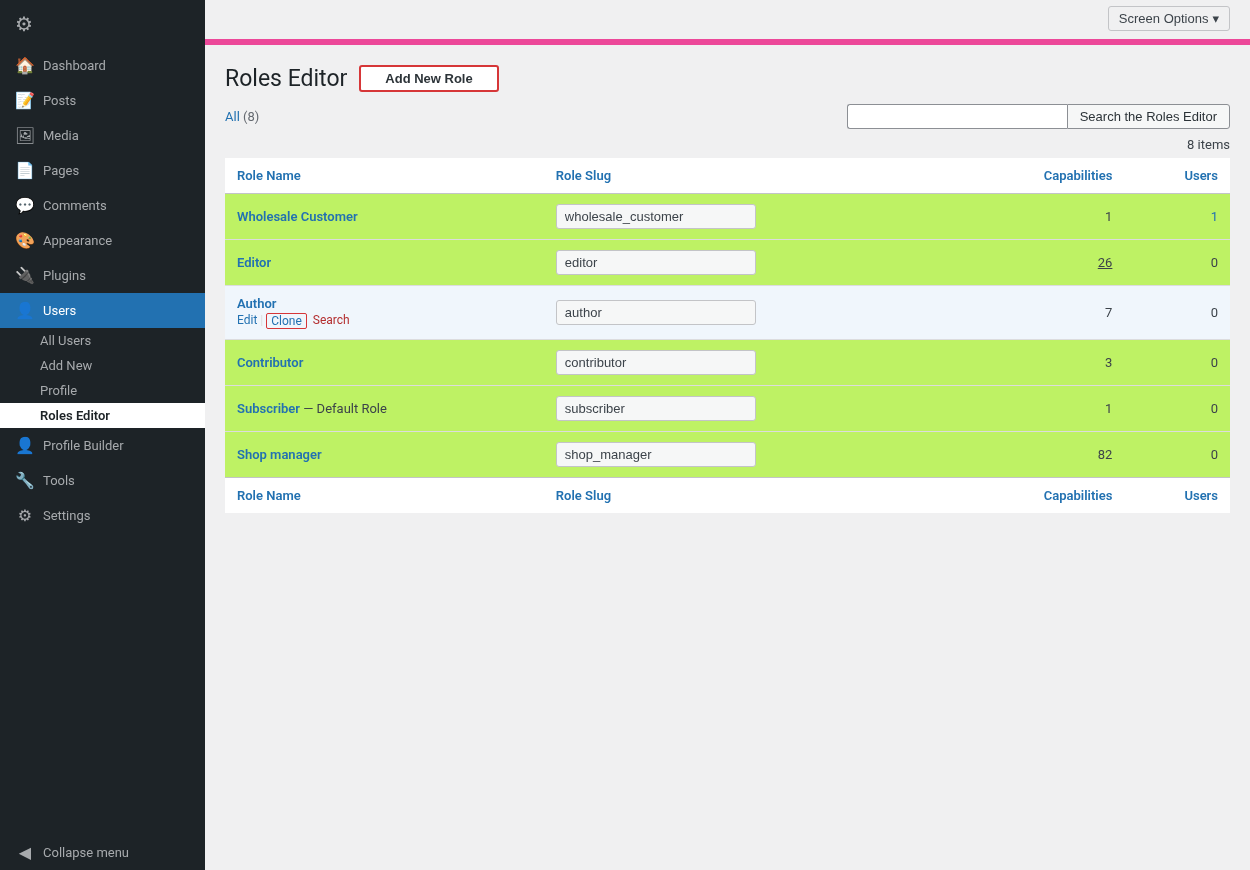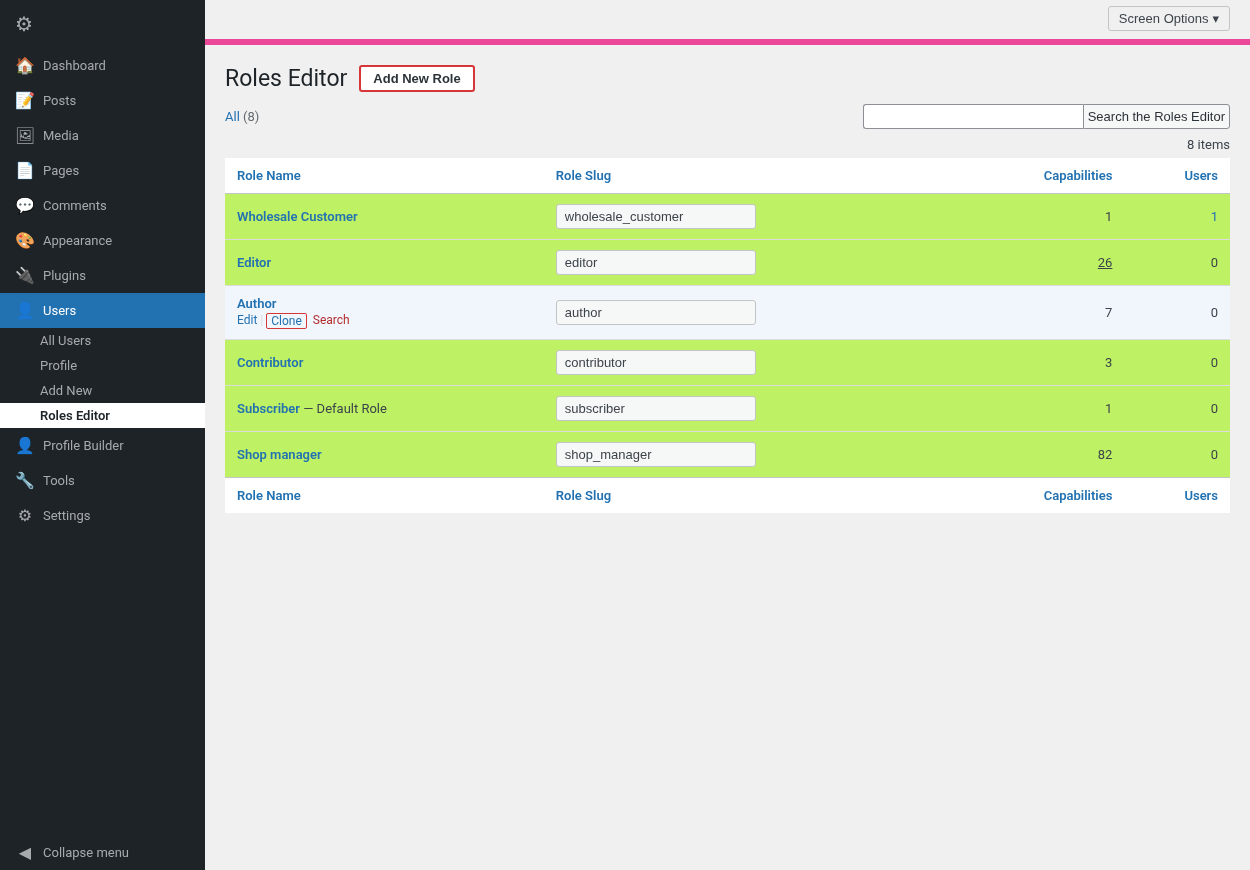--- a/index.html
+++ b/index.html
@@ -56,33 +56,33 @@
     #content-area {
       flex: 1; overflow-y: auto; padding: 20px 20px 20px 20px;
     }
 
     .page-header {
       display: flex; align-items: center; gap: 12px; margin-bottom: 12px;
     }
     .page-title { font-size: 23px; font-weight: 400; color: #1d2327; }
     .add-new-role-btn {
       border: 2px solid #d63638; border-radius: 3px; background: #fff;
-      padding: 4px 12px; cursor: pointer; font-size: 13px; color: #2c3338; font-weight: 600;
+      padding: 4px 24px; cursor: pointer; font-size: 13px; color: #2c3338; font-weight: 600;
     }
 
     .filter-bar {
       display: flex; align-items: center; justify-content: space-between; margin-bottom: 8px;
     }
     .search-area { display: flex; gap: 0; }
     .search-input {
       border: 1px solid #8c8f94; border-right: none; padding: 4px 8px; font-size: 13px; width: 220px; outline: none; background: #fff; border-radius: 3px 0 0 3px;
     }
     .search-btn {
       background: #f6f7f7; border: 1px solid #8c8f94; border-radius: 0 3px 3px 0;
-      padding: 4px 4px; cursor: pointer; font-size: 13px; color: #2c3338; white-space: nowrap;
+      padding: 4px 12px; cursor: pointer; font-size: 13px; color: #2c3338; white-space: nowrap;
     }
 
     .items-count { text-align: right; font-size: 13px; color: #3c434a; margin-bottom: 6px; }
 
     
     .roles-table { width: 100%; border-collapse: collapse; background: #bef264; }
     .roles-table thead th {
       padding: 10px 12px; text-align: left; color: #2271b1; font-weight: 600; font-size: 13px;
       border-bottom: 1px solid #c3c4c7; background: #fff;
     }
@@ -147,22 +147,22 @@
   <div class="sidebar-item">
     <span class="icon">🔌</span>
     <span>Plugins</span>
   </div>
   <div class="sidebar-item active">
     <span class="icon">👤</span>
     <span>Users</span>
   </div>
 
   <div class="sidebar-subitem">All Users</div>
+  <div class="sidebar-subitem">Add New</div>
   <div class="sidebar-subitem">Profile</div>
-  <div class="sidebar-subitem">Add New</div>
   <div class="sidebar-subitem roles-editor-active">Roles Editor</div>
 
   <div class="sidebar-item">
     <span class="icon">👤</span>
     <span>Profile Builder</span>
   </div>
   <div class="sidebar-item">
     <span class="icon">🔧</span>
     <span>Tools</span>
   </div>

